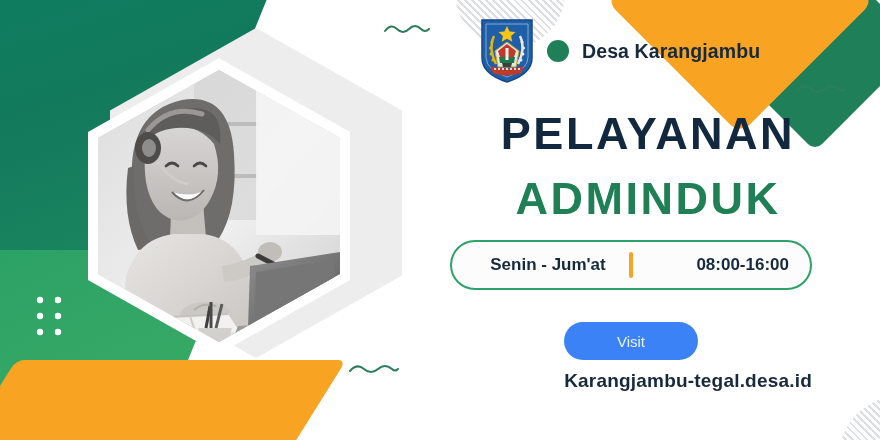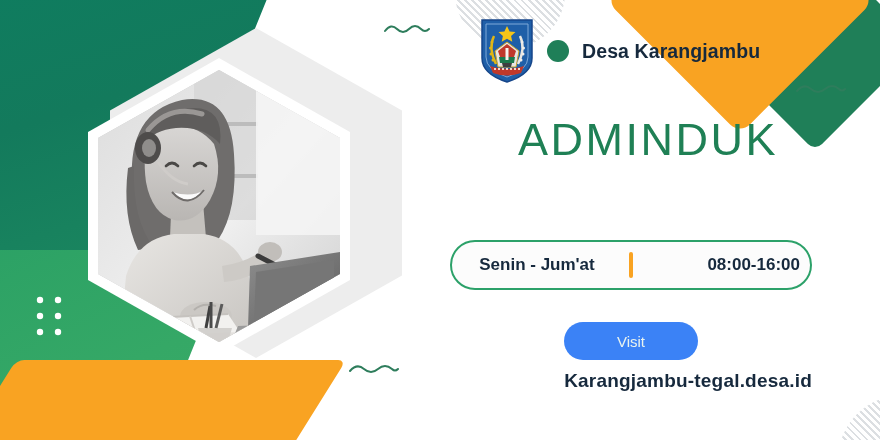--- a/index.html
+++ b/index.html
@@ -128,32 +128,32 @@
 
   .headline {
     position:absolute; left:0; top:110px; width:400px;
     text-align:center;
   }
   .headline .l1 {
     font-size:45px; font-weight:bold; color:#12283f;
     letter-spacing:2.5px; line-height:1.05; white-space:nowrap;
   }
   .headline .l2 {
-    font-size:45px; font-weight:normal; color:#1f8055;
-    letter-spacing:2.5px; line-height:1.05; margin-top:6px;
+    font-size:45px; font-weight:bold; color:#1f8055;
+    letter-spacing:2.5px; line-height:1.05; margin-top:18px;
     white-space:nowrap;
   }
 
   .schedule {
     position:absolute; left:2px; top:240px;
     width:362px; height:50px;
     border:2px solid #2ca169;
     border-radius:26px;
     background:#fcfcfc;
-    display:flex; align-items:center; justify-content:center;gap:11px;
+    display:flex; align-items:center; justify-content:center;
   }
   .schedule-day, .schedule-time {
     font-size:17px; font-weight:bold; color:#16293d;
     white-space:nowrap;
   }
   .schedule-day { width:150px; text-align:center; }
   .schedule-time { width:150px; text-align:right; }
   .schedule-sep {
     width:4px; height:26px; background:#f9a322;
     border-radius:2px; margin:0 6px;
@@ -325,20 +325,21 @@
           </g>
           <path d="M10 48 Q27 54 44 48 L41 55 Q27 60 13 55 Z" fill="#c0392b"></path>
           <path d="M14 51 H40" stroke="#f7d7c8" stroke-width="2" stroke-dasharray="2 2"></path>
         </svg>
       </span>
       <span class="brand-dot"></span>
       <span class="brand-name">Desa Karangjambu</span>
     </div>
 
     <div class="headline">
+      <div class="l1">PELAYANAN</div>
       <div class="l2">ADMINDUK</div>
     </div>
 
     <div class="schedule">
       <span class="schedule-day">Senin - Jum'at</span>
       <span class="schedule-sep"></span>
       <span class="schedule-time">08:00-16:00</span>
     </div>
 
     <button class="visit-btn">Visit</button>

